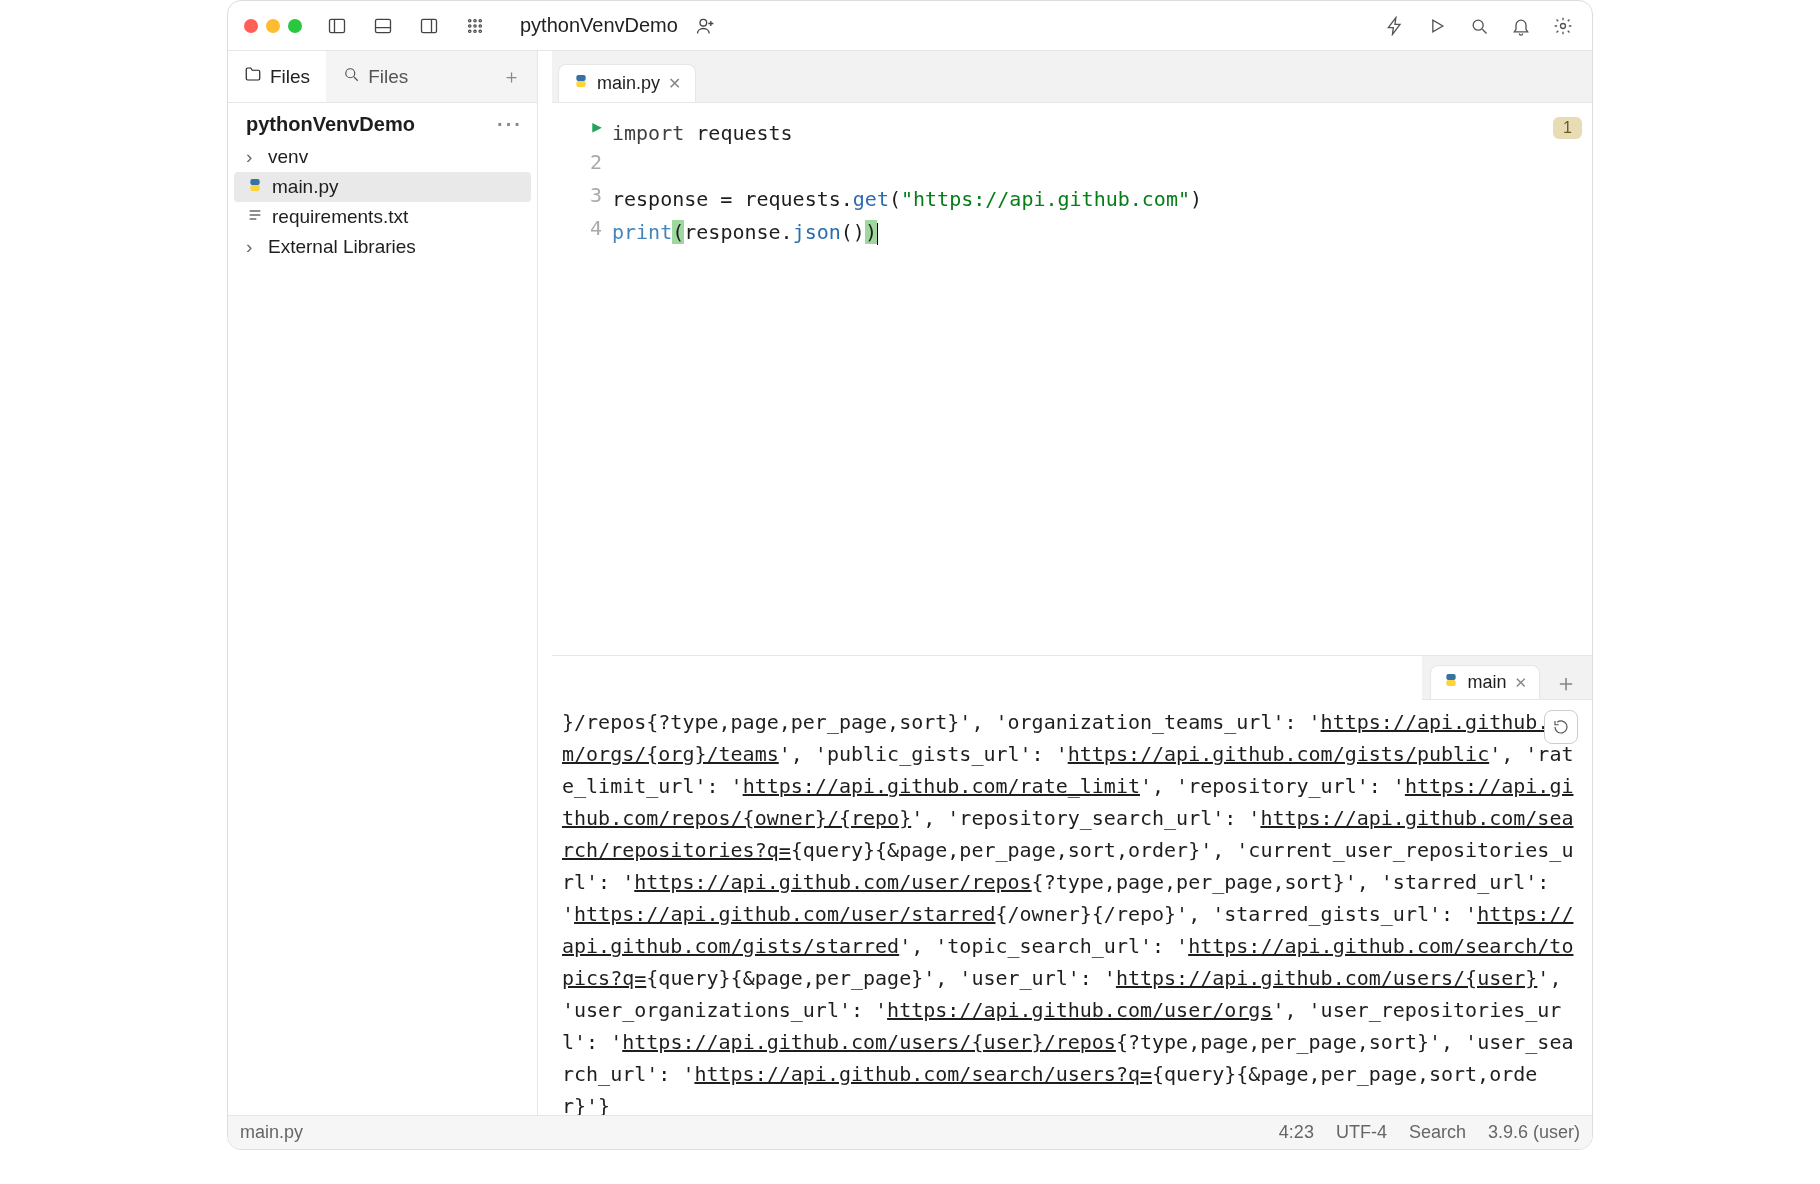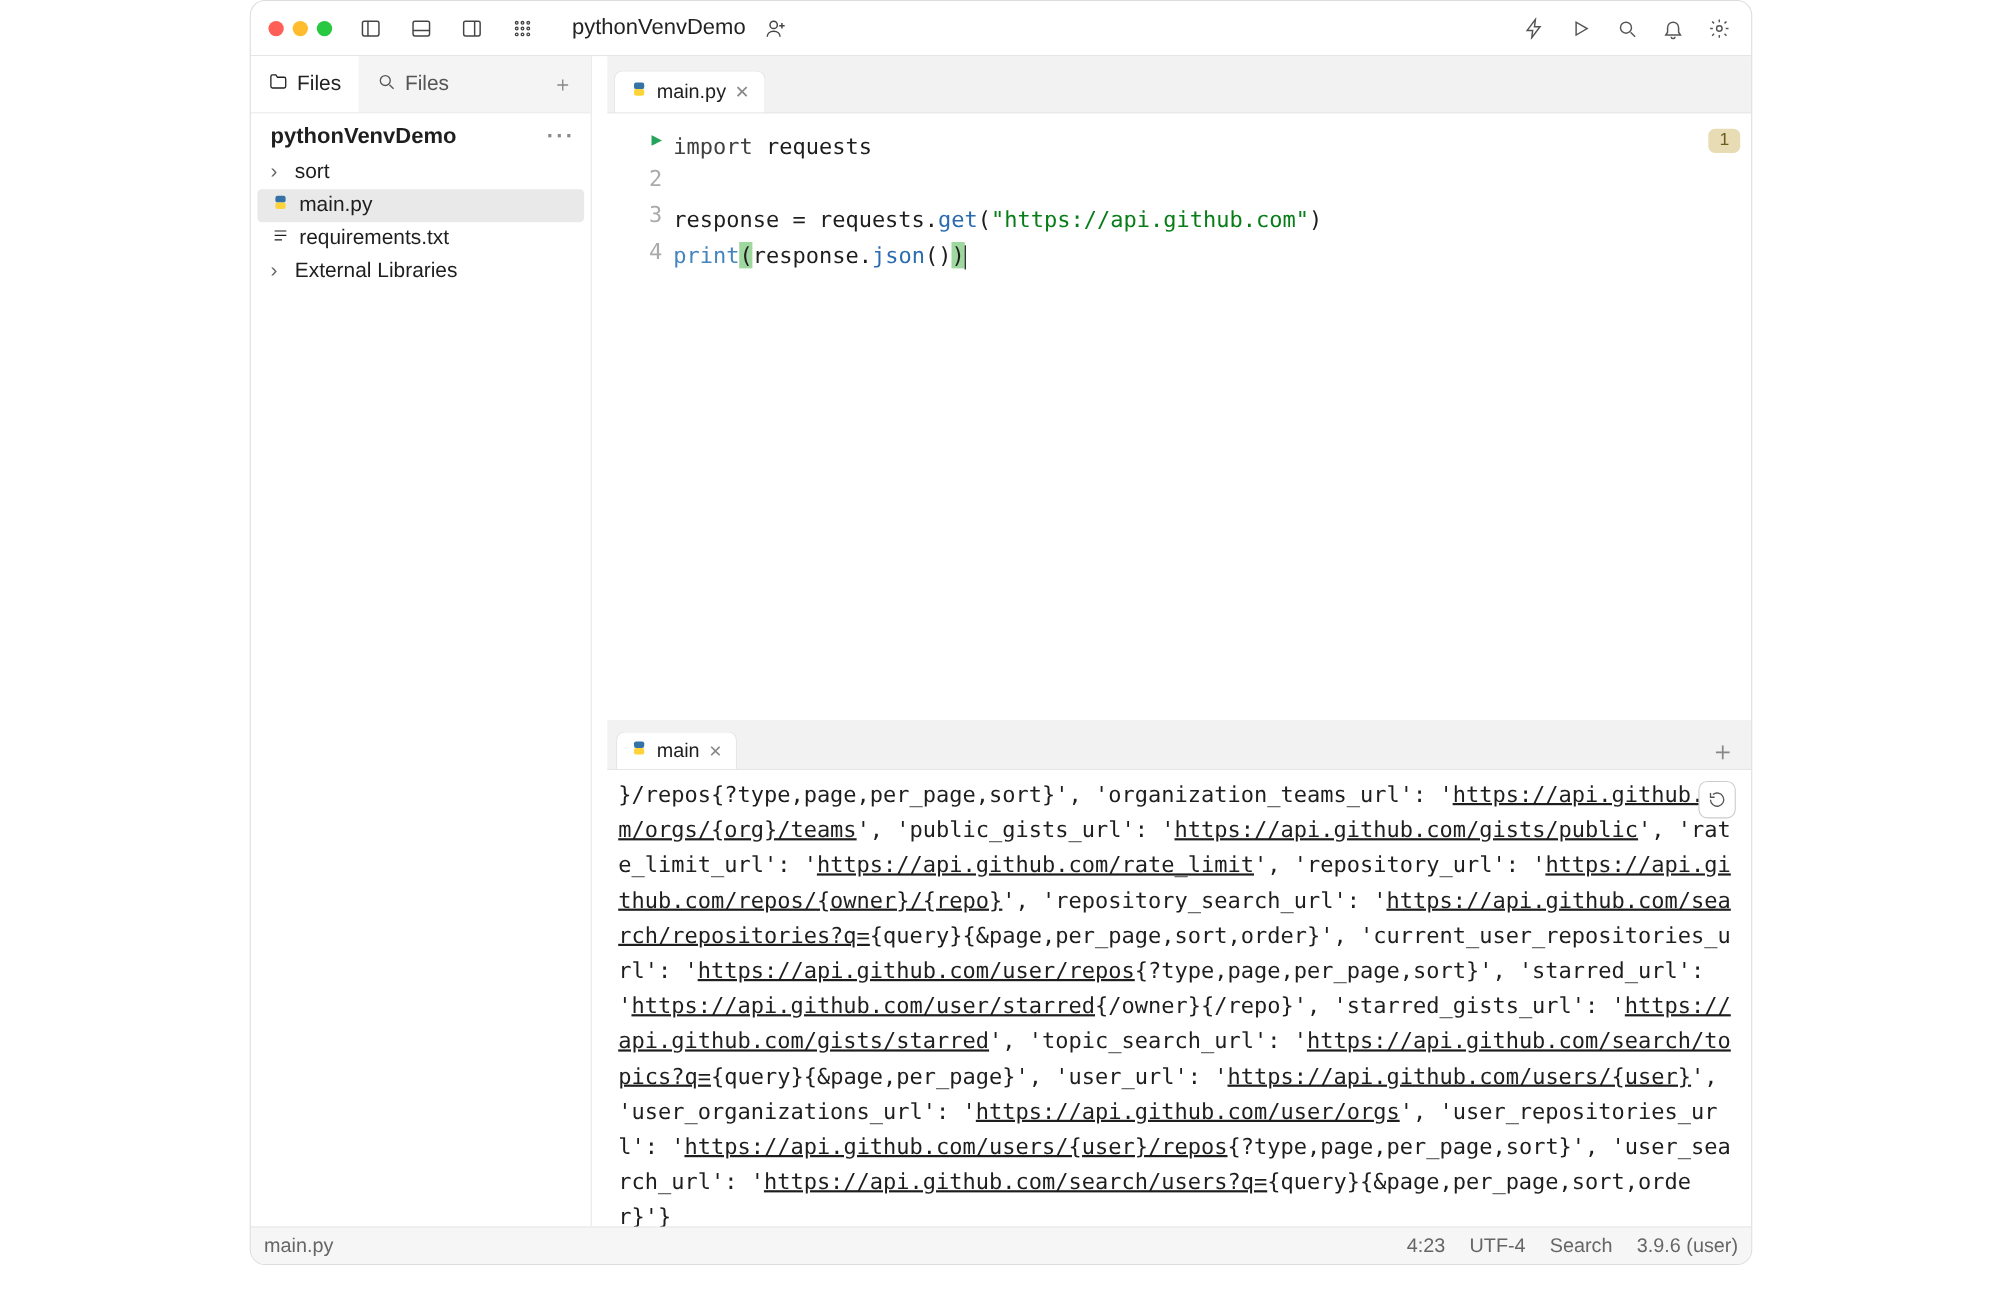--- a/index.html
+++ b/index.html
@@ -38,21 +38,21 @@
   .editor{ flex:1; display:flex; font-family:"Menlo","Consolas",monospace; font-size:20px; position:relative; overflow:hidden;}
   .gutter{ width:60px; text-align:right; color:#aaa; padding:14px 10px 0 0; user-select:none;}
   .runicon{ color:#24a35a; font-size:16px;}
   .codelines{ padding:14px 0 0 0; flex:1; white-space:pre; line-height:33px; position:relative;}
   .hl-line{ position:absolute; left:-60px; right:-10px; height:33px; background:#e3f0fb; z-index:-1;}
   .kw{ color:#404040;} .call{color:#2b6cb0;} .str{color:#067d17;} .bi{color:#4585be;}
   .brmatch{ background:#9fd89f;}
   .caret{ display:inline-block; width:1px; height:22px; background:#000; vertical-align:middle;}
   .notif{ position:absolute; top:14px; right:10px; background:#e8dcb5; border-radius:6px; padding:2px 10px; font-family:sans-serif; color:#6a5b1f; font-size:16px;}
   
-  .runpane{ border-top:1px solid #e6e6e6; display:flex; flex-direction:column; height:460px;}
+  .runpane{ border-top:1px solid #e6e6e6; display:flex; flex-direction:column; height:460px;align-items:flex-end;}
   .runtabs{ height:44px; background:#f2f2f2; display:flex; align-items:flex-end; border-bottom:1px solid #e6e6e6;}
   .runtab{ background:#fff; border:1px solid #e6e6e6; border-bottom:none; border-top-left-radius:8px;border-top-right-radius:8px; padding:6px 12px; display:flex; align-items:center; gap:8px; margin-left:8px; font-size:18px;}
   .runtabs .spacer{flex:1;}
   .runtabs .addbtn{ padding:0 14px; color:#888; font-size:24px;}
   .console{ flex:1; font-family:"Menlo","Consolas",monospace; font-size:20px; line-height:32px; padding:6px 10px 10px 10px; overflow:hidden; word-break:break-all; position:relative;}
   .console a, .console .u{ text-decoration:underline; color:inherit;}
   .revert{ position:absolute; top:10px; right:14px; width:34px; height:34px; border:1px solid #ccc; border-radius:8px; display:flex;align-items:center;justify-content:center; background:#fff; color:#555;}
   
   .status{ height:34px; background:#f6f6f6; border-top:1px solid #e6e6e6; display:flex; align-items:center; padding:0 12px; font-size:18px; color:#666; gap:22px;}
   .status .spacer{flex:1;}
@@ -163,21 +163,21 @@
           <span class="plus">＋</span>
         </div>
       </div>
       <div class="projhdr">
         <span>pythonVenvDemo</span>
         <span class="dots">···</span>
       </div>
       <div class="tree">
         <div class="treeitem">
           <span class="chev">›</span>
-          <span>sort</span>
+          <span>venv</span>
         </div>
         <div class="treeitem sel">
           <span class="fileicon"><svg class="pyicon" viewBox="0 0 24 24">
                 <rect x="5" y="3" width="14" height="9" rx="3" fill="#3572A5" stroke="none"></rect>
                 <rect x="5" y="12" width="14" height="9" rx="3" fill="#FFD43B" stroke="none"></rect>
               </svg></span>
           <span>main.py</span>
         </div>
         <div class="treeitem">
           <span class="fileicon"><svg width="16" height="16" viewBox="0 0 24 24">

